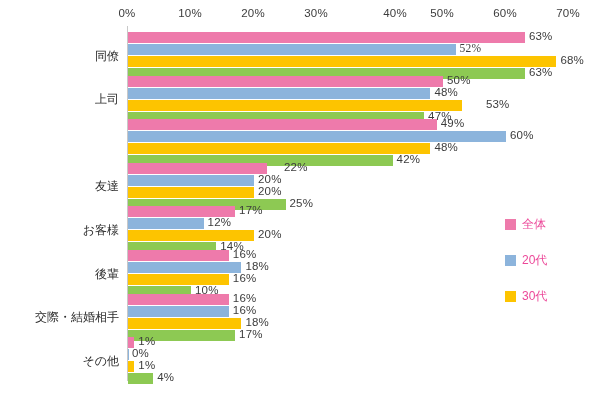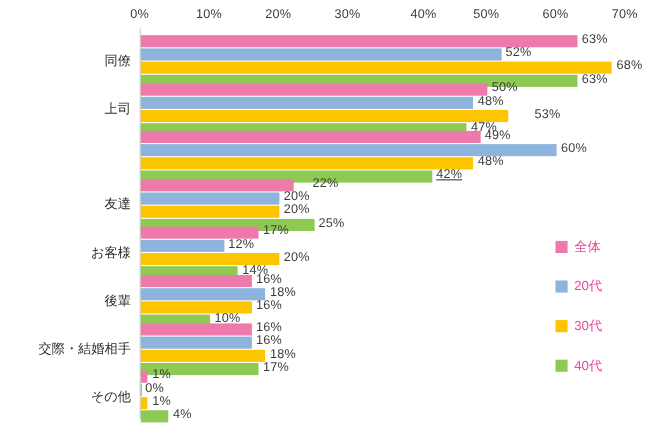--- a/index.html
+++ b/index.html
@@ -124,21 +124,21 @@
 </head>
 <body>
 
 <div id="chart-root">
 
   <div id="x-axis">
       <div class="x-tick-label" style="left: 127px;">0%</div>
       <div class="x-tick-label" style="left: 190px;">10%</div>
       <div class="x-tick-label" style="left: 253px;">20%</div>
       <div class="x-tick-label" style="left: 316px;">30%</div>
-      <div class="x-tick-label" style="left: 385px;">40%</div>
+      <div class="x-tick-label" style="left: 395px;">40%</div>
       <div class="x-tick-label" style="left: 442px;">50%</div>
       <div class="x-tick-label" style="left: 505px;">60%</div>
       <div class="x-tick-label" style="left: 568px;">70%</div>
     </div>
 
   <div id="cat-labels">
       <div class="cat-label" style="top: 29.5px;">同僚</div>
       <div class="cat-label" style="top: 73.1px; padding-left: 46px;">上司</div>
       <div class="cat-label" style="top: 160.3px;">友達</div>
       <div class="cat-label" style="top: 203.9px;">お客様</div>
@@ -148,21 +148,21 @@
     </div>
 
   <div id="plot-area">
       <div class="cat-group" style="top: 6px; text-align: right;">
         <div class="bar-row">
           <div class="bar" style="width: 396.9px; background: rgb(238, 122, 171);"></div>
           <div class="bar-value" style="left: 400.9px;">63%</div>
         </div>
         <div class="bar-row">
           <div class="bar" style="width: 327.6px; background: rgb(140, 180, 220);"></div>
-          <div class="bar-value" style="left: 331.6px;">52%</div>
+          <div class="bar-value" style="left: 331.6px; font-family: Liberation Serif, serif;">52%</div>
         </div>
         <div class="bar-row">
           <div class="bar" style="width: 428.4px; background: rgb(253, 196, 0);"></div>
           <div class="bar-value" style="left: 432.4px;">68%</div>
         </div>
         <div class="bar-row">
           <div class="bar" style="width: 396.9px; background: rgb(141, 201, 83);"></div>
           <div class="bar-value" style="left: 400.9px;">63%</div>
         </div>
       </div>
@@ -192,21 +192,21 @@
         <div class="bar-row">
           <div class="bar" style="width: 378px; background: rgb(140, 180, 220);"></div>
           <div class="bar-value" style="left: 382px;">60%</div>
         </div>
         <div class="bar-row">
           <div class="bar" style="width: 302.4px; background: rgb(253, 196, 0);"></div>
           <div class="bar-value" style="left: 306.4px;">48%</div>
         </div>
         <div class="bar-row">
           <div class="bar" style="width: 264.6px; background: rgb(141, 201, 83);"></div>
-          <div class="bar-value" style="left: 268.6px; text-decoration: underline;">42%</div>
+          <div class="bar-value" style="left: 268.6px;">42%</div>
         </div>
       </div>
       <div class="cat-group" style="top: 136.8px;">
         <div class="bar-row">
           <div class="bar" style="width: 138.6px; background: rgb(238, 122, 171);"></div>
           <div class="bar-value" style="left: 156px;">22%</div>
         </div>
         <div class="bar-row">
           <div class="bar" style="width: 126px; background: rgb(140, 180, 220);"></div>
           <div class="bar-value" style="left: 130px;">20%</div>
@@ -300,19 +300,15 @@
         <span class="legend-label">全体</span>
       </div>
       <div class="legend-item">
         <span class="legend-swatch" style="background: rgb(140, 180, 220);"></span>
         <span class="legend-label">20代</span>
       </div>
       <div class="legend-item">
         <span class="legend-swatch" style="background: rgb(253, 196, 0);"></span>
         <span class="legend-label">30代</span>
       </div>
-      <div class="legend-item">
-        <span class="legend-swatch" style="background: rgb(141, 201, 83);"></span>
-        <span class="legend-label">40代</span>
-      </div>
     </div>
 
 </div>
 
 </body></html>

